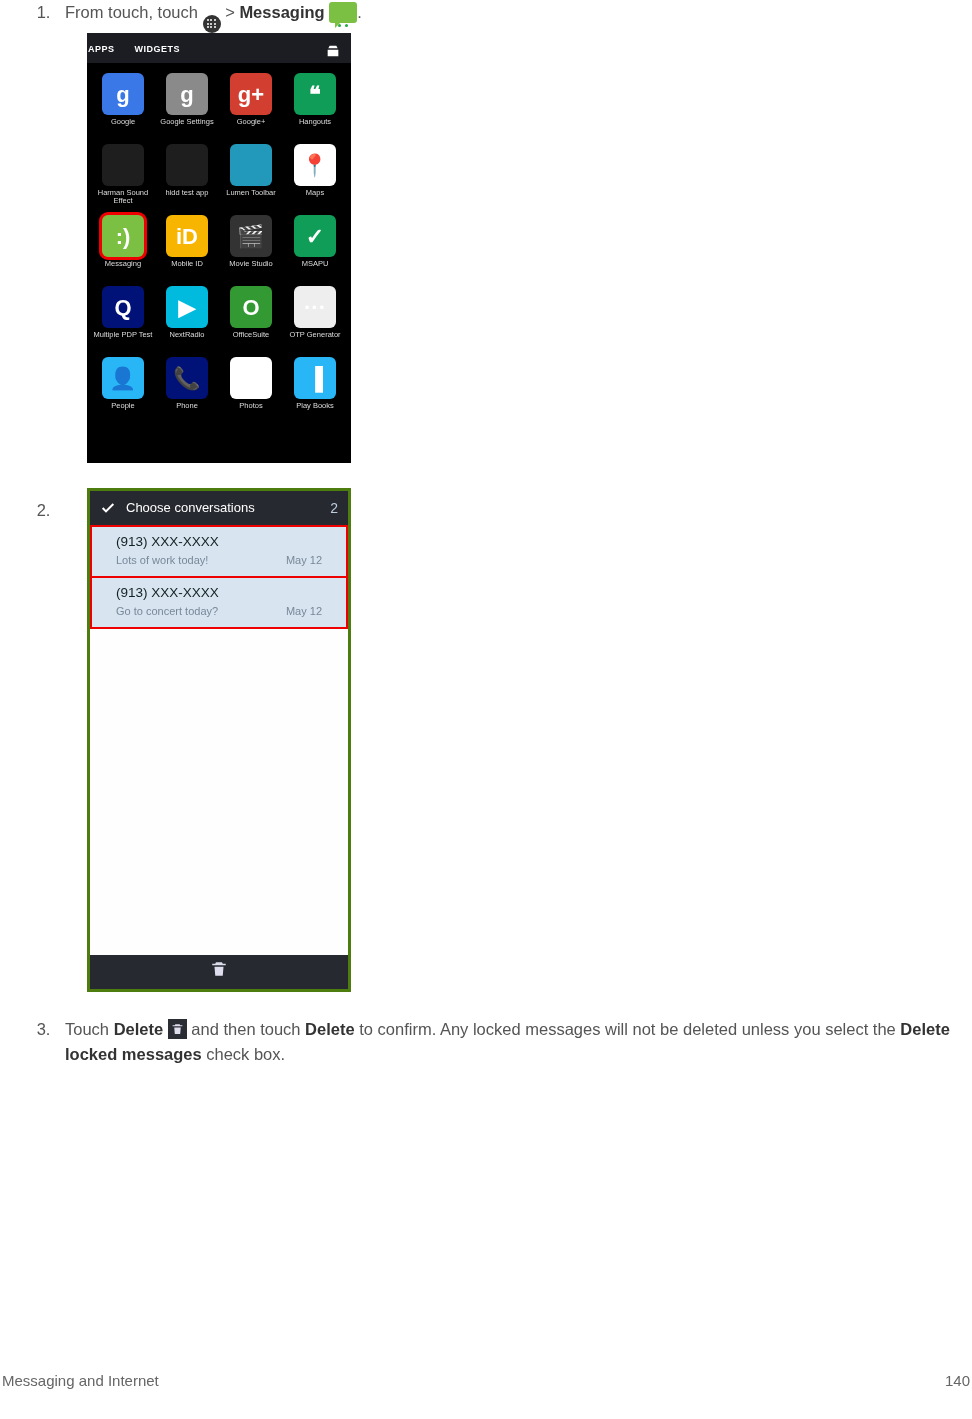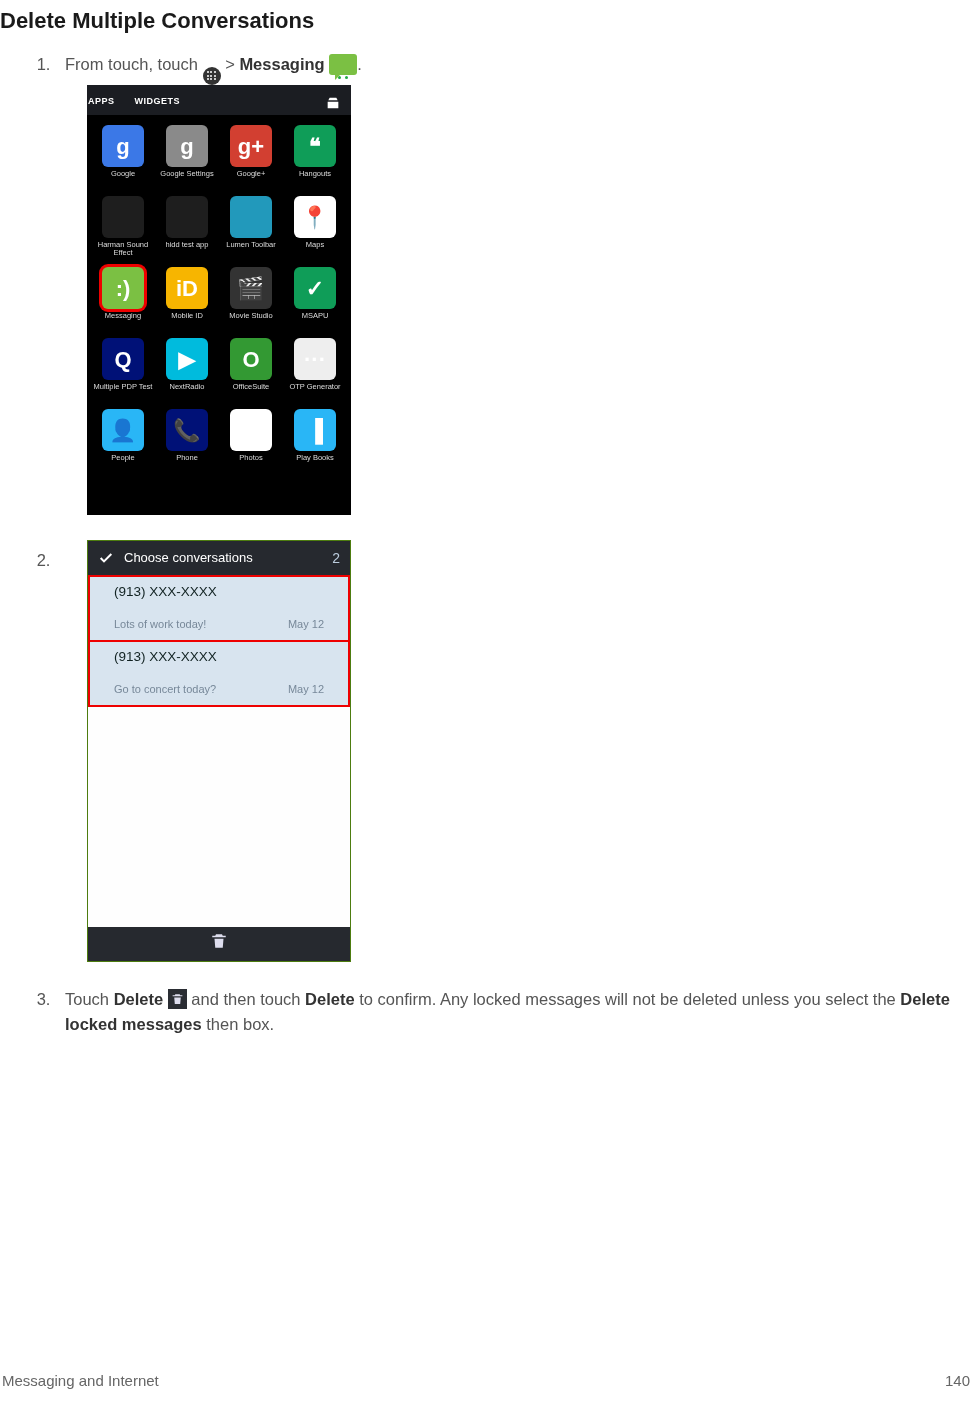--- a/index.html
+++ b/index.html
@@ -28,39 +28,38 @@
   .tabbar .tab{font-size:9px;font-weight:bold;color:#fff;letter-spacing:0.5px;margin-right:20px;}
   .shop-icon{position:absolute;right:10px;top:4px;width:16px;height:16px;}
   .underline{height:3px;width:42px;background:#fff;margin-left:8px;margin-top:-3px;}
   .app-grid{display:grid;grid-template-columns:repeat(4,1fr);padding:10px 4px;gap:10px 0;}
   .app{display:flex;flex-direction:column;align-items:center;}
   .app .ico{width:42px;height:42px;border-radius:6px;display:flex;align-items:center;justify-content:center;font-size:22px;color:#fff;font-weight:bold;}
   .app .lbl{font-size:7.5px;color:#ddd;text-align:center;margin-top:3px;line-height:1.1;height:16px;}
   .hl{box-shadow:0 0 0 3px #e00;border-radius:6px;}
 
   
-  .shot2{height:422px;background:#22c55e;border:1px solid #4d7c0f;box-sizing:border-box;}
+  .shot2{height:504px;background:#22c55e;border:3px solid #4d7c0f;box-sizing:border-box;}
   .hdr2{height:34px;background:#26292f;display:flex;align-items:center;padding:0 10px;color:#fff;font-size:13px;}
   .hdr2 .chk{width:16px;height:16px;margin-right:10px;}
   .hdr2 .cnt{margin-left:auto;font-size:14px;color:#bcd;}
   .thread{background:#d8e4ef;border:2px solid #e00;border-bottom-width:0;padding:5px 24px 7px;margin:0;}
   .thread.last{border-bottom-width:2px;}
   .thread .name{font-size:13.5px;color:#122;}
-  .thread .sub{display:flex;justify-content:space-between;font-size:11px;color:#789;margin-top:14px;}
+  .thread .sub{display:flex;justify-content:space-between;font-size:11px;color:#789;margin-top:0;}
   .blank{background:#fefefe;flex:1;}
   .btmbar{height:34px;background:#26292f;display:flex;align-items:center;justify-content:center;}
   .shot2-flex{display:flex;flex-direction:column;height:100%;}
 
   .footer{position:absolute;bottom:30px;left:0;right:0;display:flex;justify-content:space-between;padding:0 2px;font-size:15px;color:#666;}
 </style>
 </head>
 <body>
 
 <div class="content">
-  <div class="heading">Delete Multiple Conversations</div>
 
   <ol class="steps">
 
     <li>
       <span>From touch, touch </span><span class="inline-icon apps-icon-circle">
           <span class="dots">
             <span></span>
             <span></span>
             <span></span>
             <span></span>
@@ -208,21 +207,21 @@
                 </svg>
             </span>
           </div>
         </div>
       </div>
     </li>
 
     <li>
       <span>Touch </span><span class="bold">Delete</span><span> </span><span class="delete-icon-sm"><svg viewBox="0 0 24 24" width="13" height="16">
             <path fill="#dde" d="M8 3h8l1 2h4v2H3V5h4l1-2zm-2 6h12l-1 12H7L6 9z"></path>
-          </svg></span><span> and then touch </span><span class="bold">Delete</span><span> to confirm. Any locked messages will not be deleted unless you select the </span><span class="bold">Delete locked messages</span><span> then box.</span>
+          </svg></span><span> and then touch </span><span class="bold">Delete</span><span> to confirm. Any locked messages will not be deleted unless you select the </span><span class="bold">Delete locked messages</span><span> check box.</span>
     </li>
   </ol>
 </div>
 
 <div class="footer">
   <span>Messaging and Internet</span>
   <span>140</span>
 </div>
 
 </body></html>

